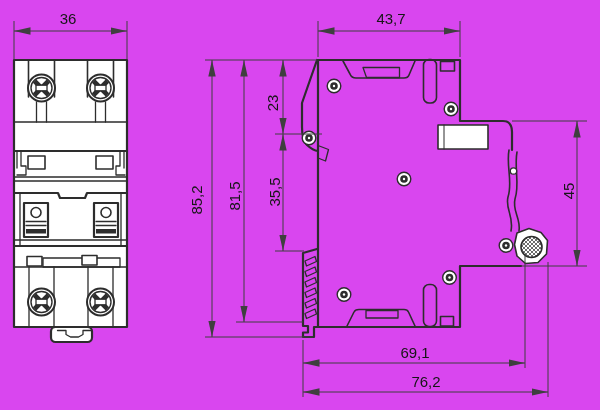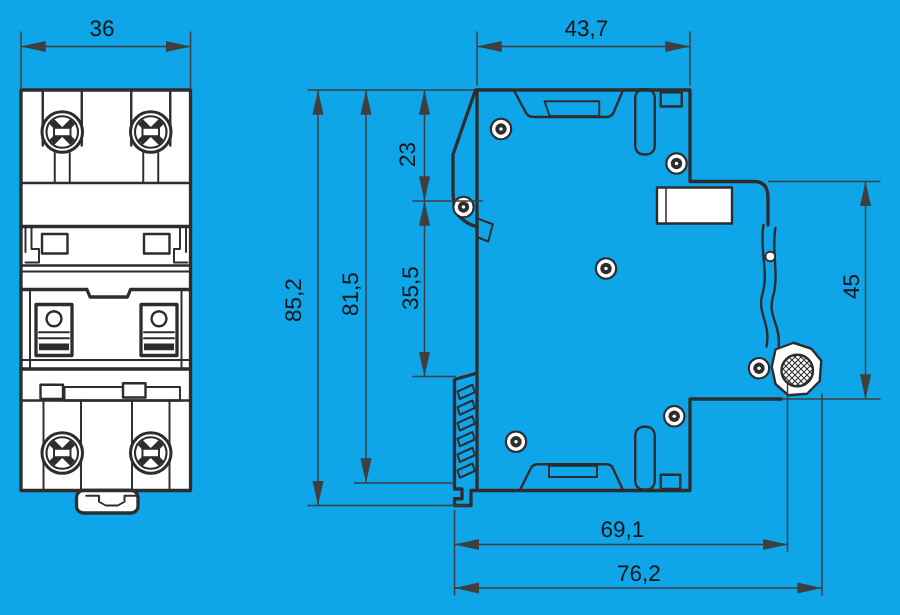--- a/index.html
+++ b/index.html
@@ -1,16 +1,16 @@
 <!DOCTYPE html>
 <html><head>
 <meta charset="utf-8">
 <style>
   html,body{margin:0;padding:0;background:#ffffff;}
-  .canvas{position:relative;width:600px;height:410px;background:#0ea5e9;overflow:hidden;
+  .canvas{position:relative;width:600px;height:410px;background:#d946ef;overflow:hidden;
           font-family:"Liberation Sans",sans-serif;}
   svg{display:block}
   
   .b{fill:none;stroke:#2d2d2d;stroke-linejoin:round;stroke-linecap:round;}
   .w22{stroke-width:2.2}
   .w16{stroke-width:1.6}
   .w13{stroke-width:1.3}
   .w10{stroke-width:1}
   .fw{fill:#ffffff}
   .fl{fill:#2d2d2d;stroke:none}

